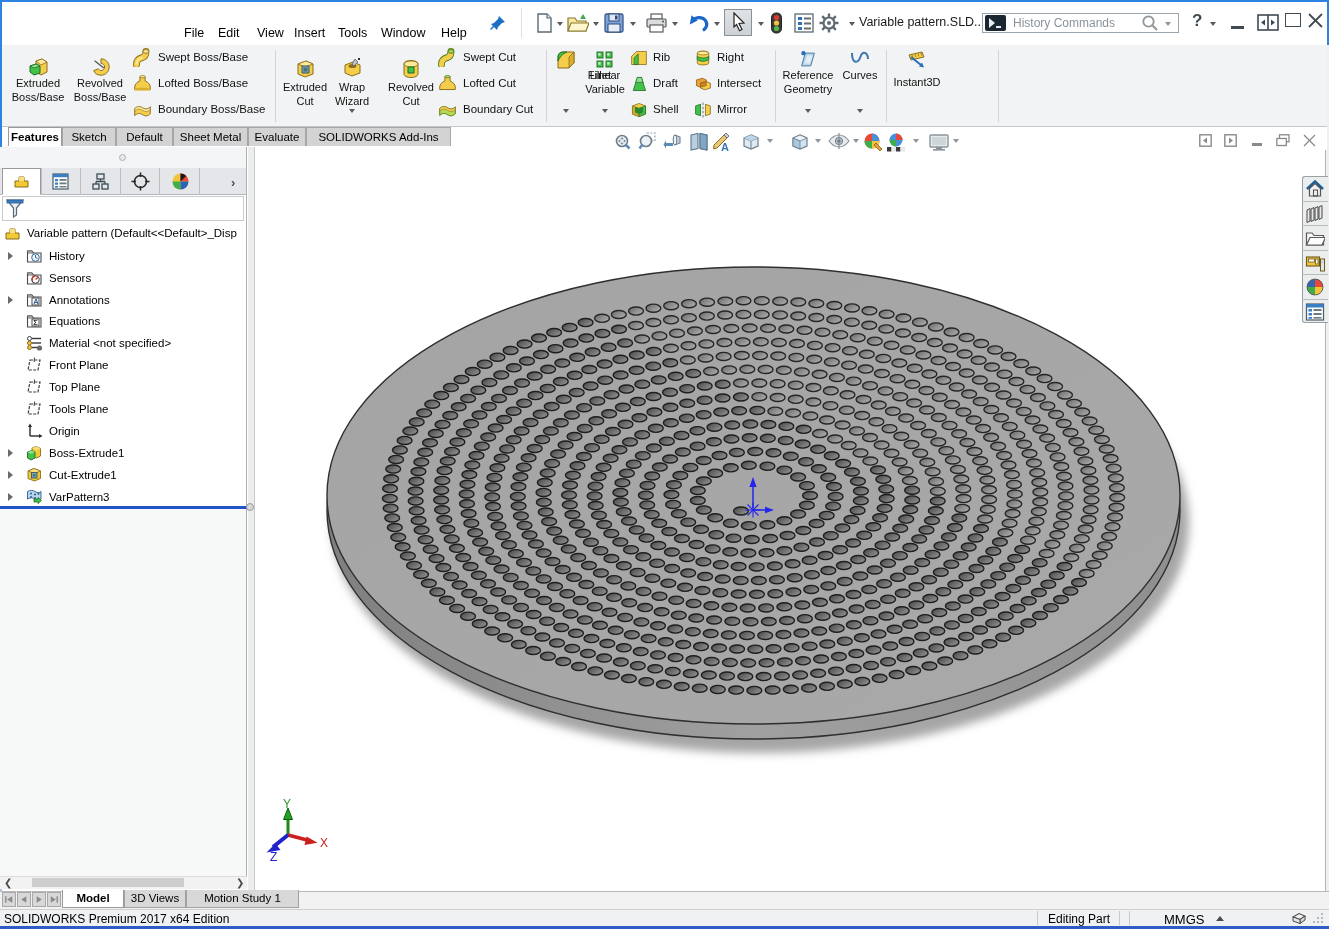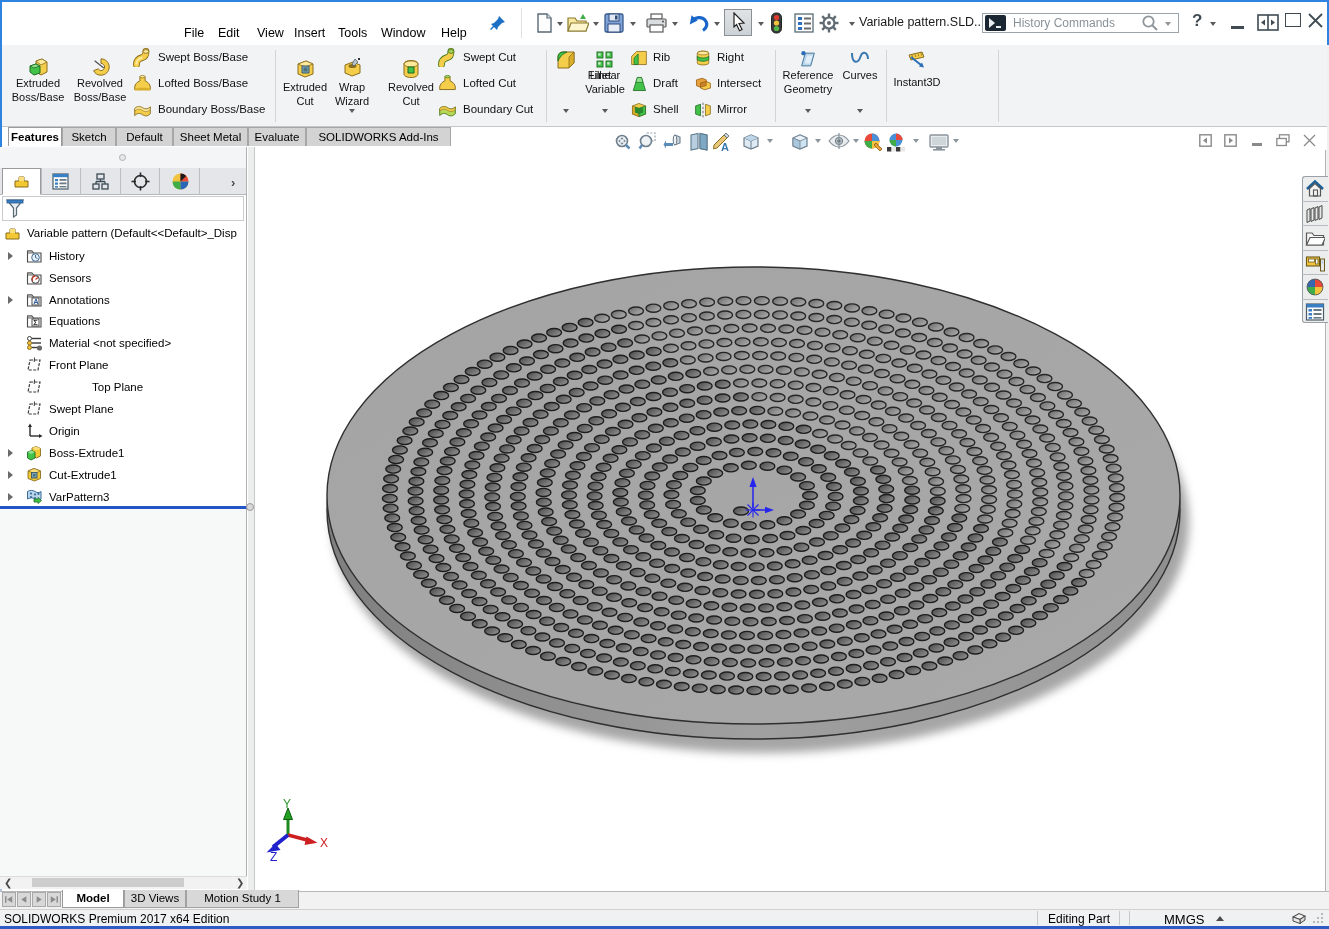--- a/index.html
+++ b/index.html
@@ -507,26 +507,26 @@
 <div class="abs" style="left:49px;top:336.5px;font-size:11.5px;color:#000;white-space:nowrap;">Material &lt;not specified&gt;</div>
 <svg class="abs" style="left:26px;top:357px;" width="17" height="16" viewBox="0 0 17 16">
       <path d="M4 3 L14 3 L12 13 L2 13 Z" fill="#fdfdfd" stroke="#3a3a3a" stroke-width="1.2" stroke-dasharray="3 1.4"></path>
       <line x1="8.5" y1="0.5" x2="8.2" y2="5" stroke="#3a3a3a" stroke-width="1"></line>
     </svg>
 <div class="abs" style="left:49px;top:358.5px;font-size:11.5px;color:#000;white-space:nowrap;">Front Plane</div>
 <svg class="abs" style="left:26px;top:379px;" width="17" height="16" viewBox="0 0 17 16">
       <path d="M4 3 L14 3 L12 13 L2 13 Z" fill="#fdfdfd" stroke="#3a3a3a" stroke-width="1.2" stroke-dasharray="3 1.4"></path>
       <line x1="8.5" y1="0.5" x2="8.2" y2="5" stroke="#3a3a3a" stroke-width="1"></line>
     </svg>
-<div class="abs" style="left:49px;top:380.5px;font-size:11.5px;color:#000;white-space:nowrap;margin-left:43px;">Top Plane</div>
+<div class="abs" style="left:49px;top:380.5px;font-size:11.5px;color:#000;white-space:nowrap;">Top Plane</div>
 <svg class="abs" style="left:26px;top:401px;" width="17" height="16" viewBox="0 0 17 16">
       <path d="M4 3 L14 3 L12 13 L2 13 Z" fill="#fdfdfd" stroke="#3a3a3a" stroke-width="1.2" stroke-dasharray="3 1.4"></path>
       <line x1="8.5" y1="0.5" x2="8.2" y2="5" stroke="#3a3a3a" stroke-width="1"></line>
     </svg>
-<div class="abs" style="left:49px;top:402.5px;font-size:11.5px;color:#000;white-space:nowrap;">Swept Plane</div>
+<div class="abs" style="left:49px;top:402.5px;font-size:11.5px;color:#000;white-space:nowrap;">Tools Plane</div>
 <svg class="abs" style="left:26px;top:423px;" width="17" height="16" viewBox="0 0 17 16">
       <g stroke="#2a2a2a" stroke-width="1.4">
         <line x1="4" y1="2" x2="4" y2="13"></line>
         <line x1="4" y1="13" x2="15" y2="13"></line>
       </g>
       <path d="M4 0.5 L6 4 L2 4 Z" fill="#2a2a2a"></path>
       <path d="M16.5 13 L13 11 L13 15 Z" fill="#2a2a2a"></path>
     </svg>
 <div class="abs" style="left:49px;top:424.5px;font-size:11.5px;color:#000;white-space:nowrap;">Origin</div>
 <div class="tr-arrow" style="top:449px;"></div>

